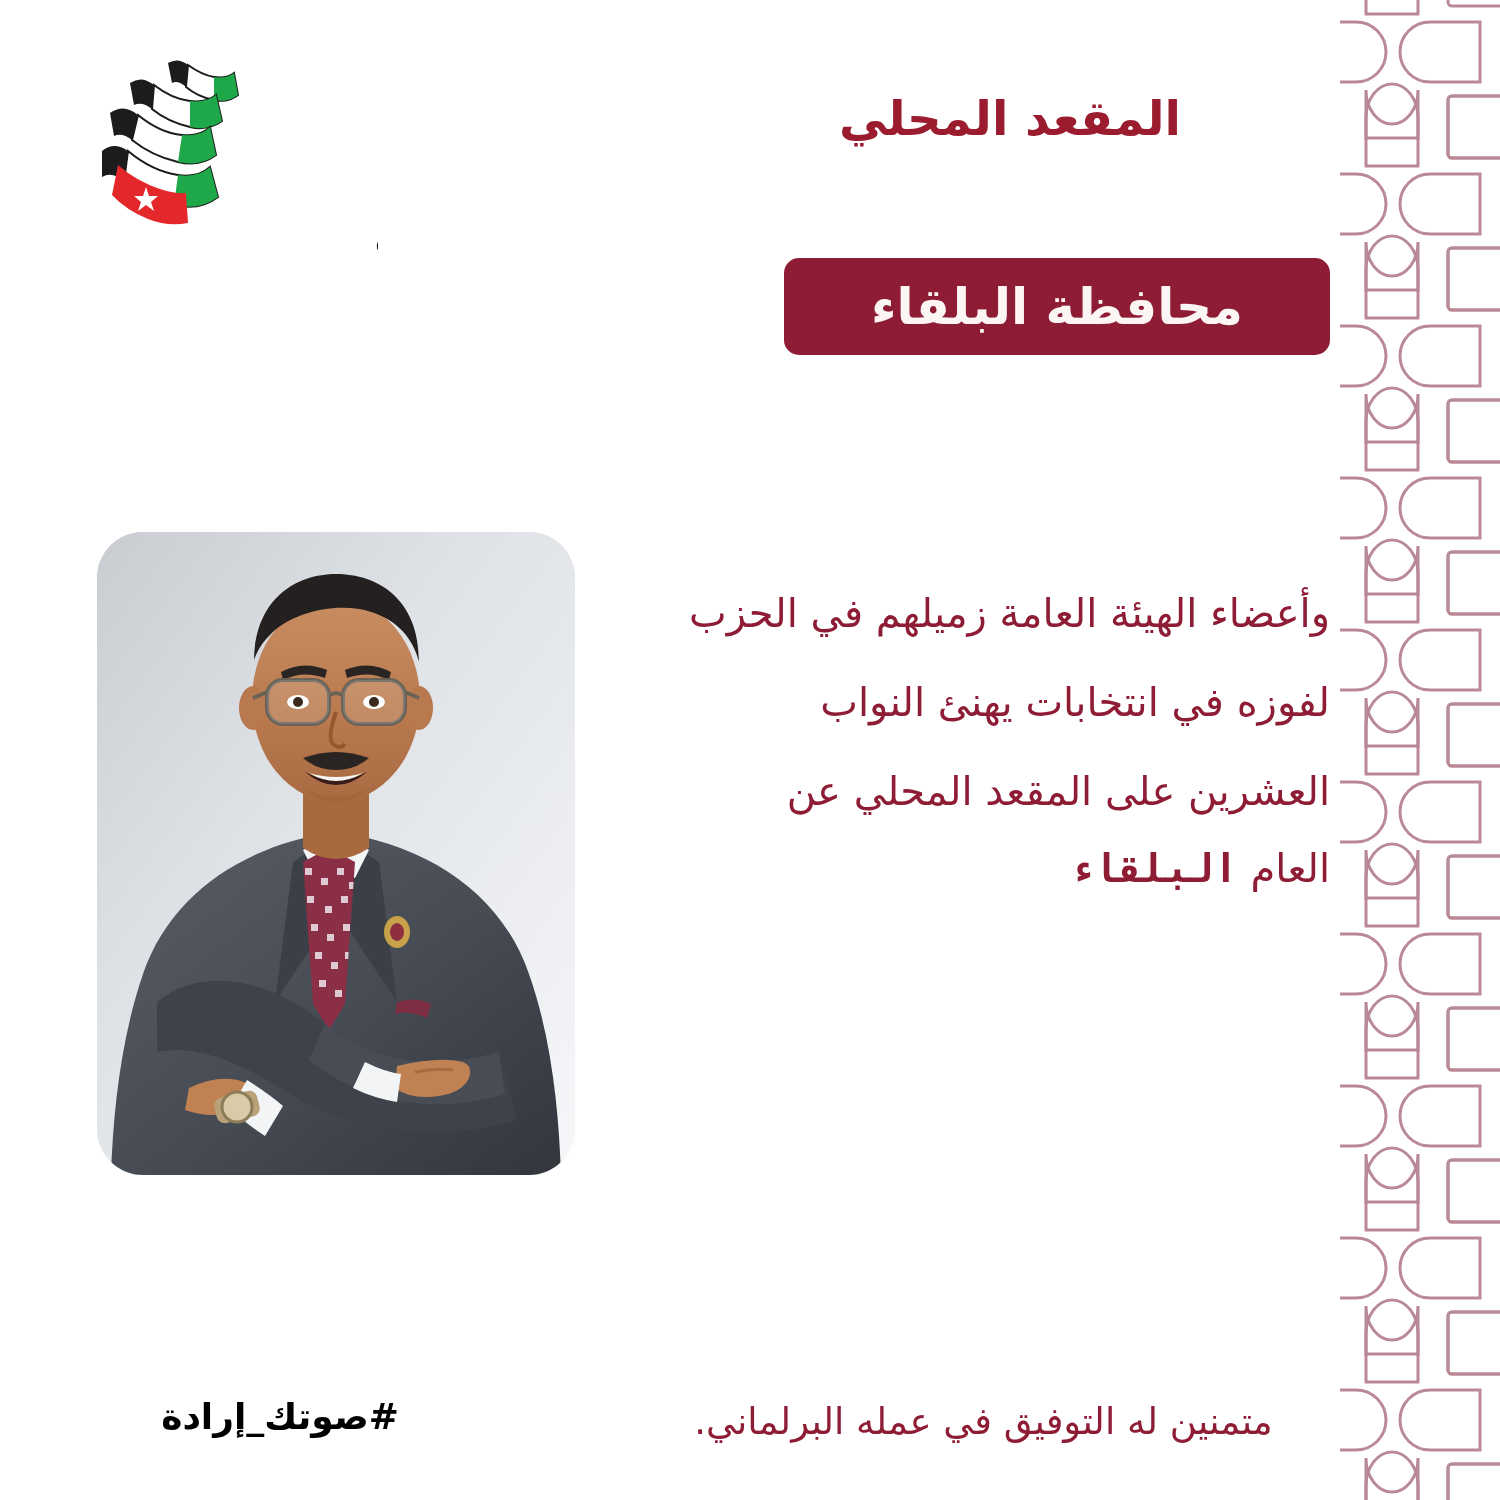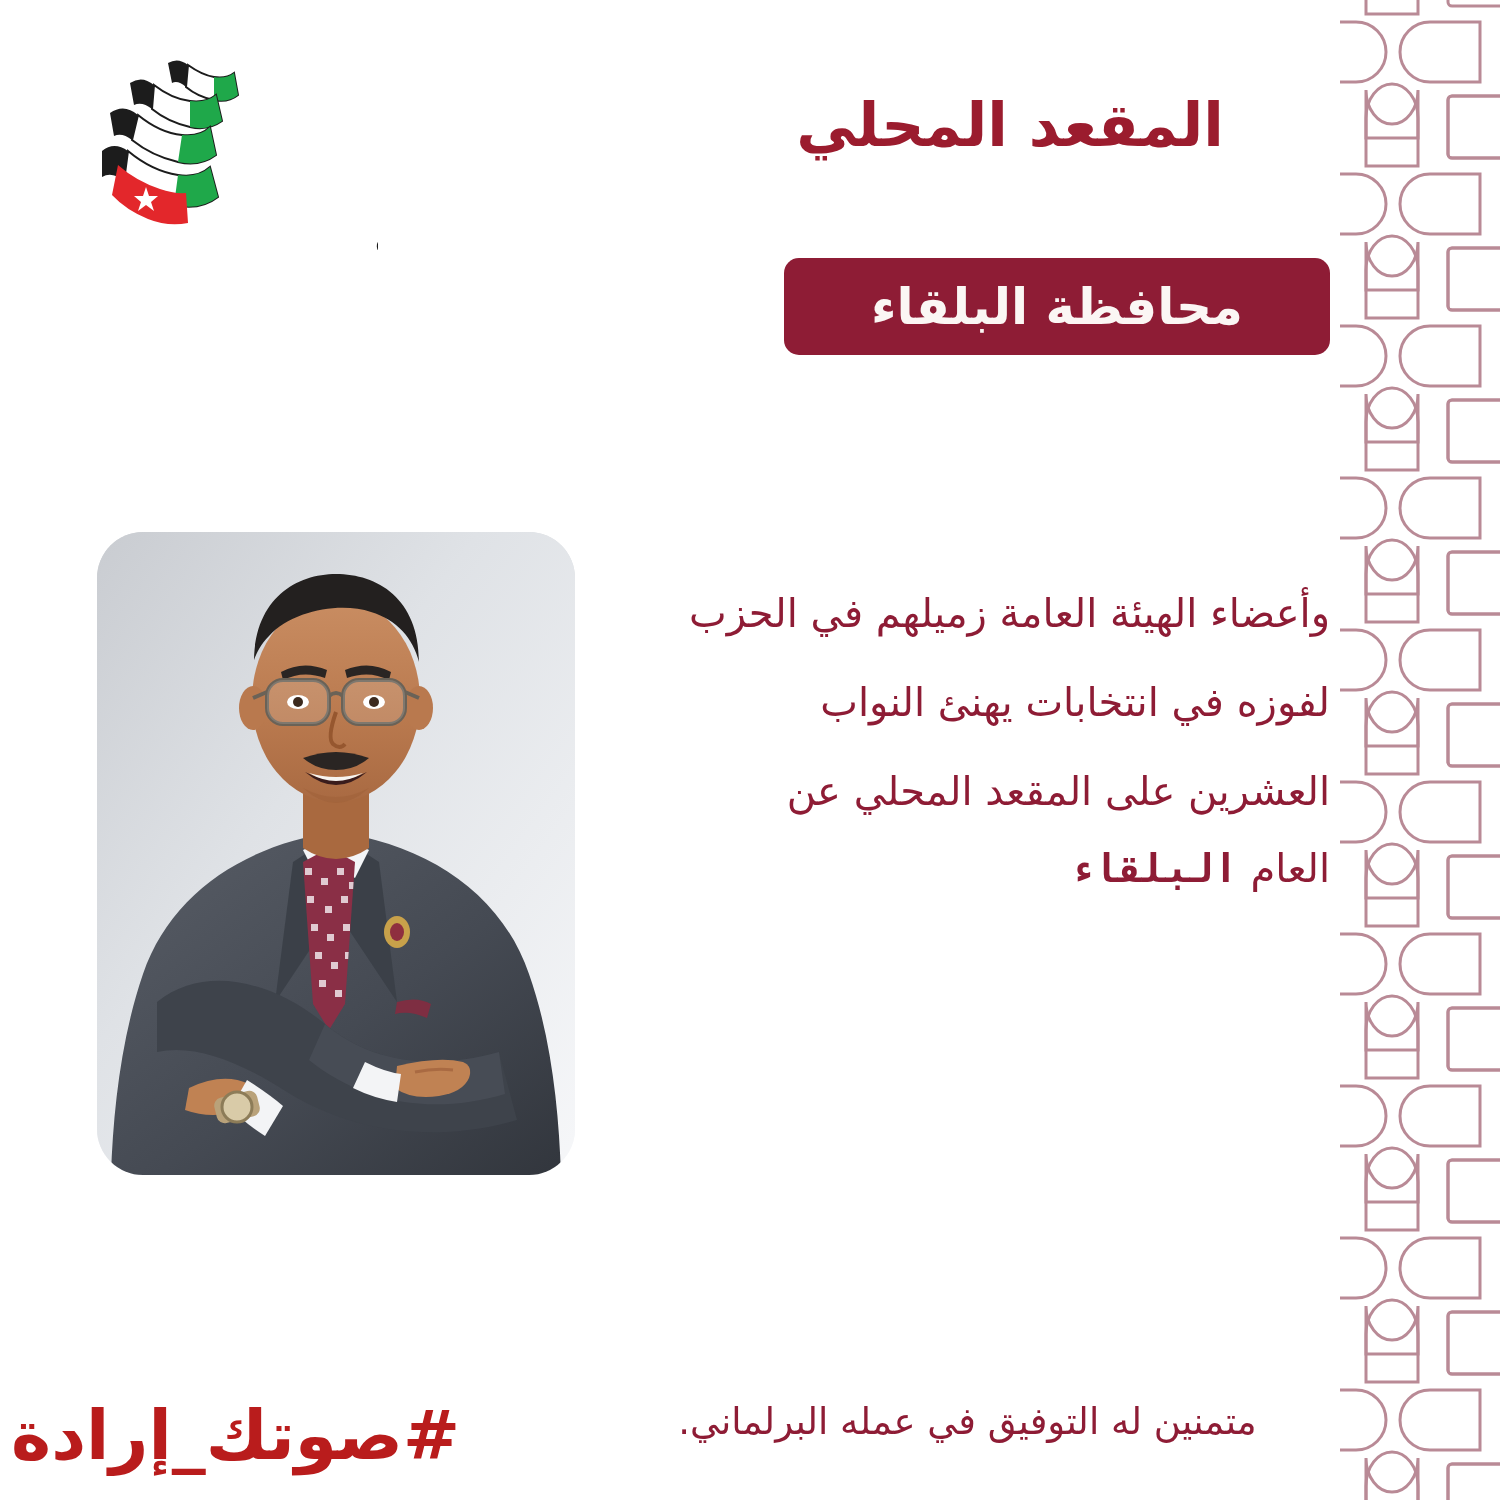--- a/index.html
+++ b/index.html
@@ -36,21 +36,21 @@
   #logo-wordmark{
     position:absolute;left:0;top:160px;width:290px;height:190px;
   }
 
   
   #header-title{
     position:absolute;
     right:170px;top:92px;
     width:640px;
     text-align:center;
-    font-size:60px;
+    font-size:48px;
     font-weight:bold;
     color:#9B1C2E;
     line-height:1.12;
     letter-spacing:-1px;
     direction:rtl;
   }
   #header-badge{
     position:absolute;
     right:170px;top:258px;
     width:546px;height:97px;
@@ -111,37 +111,37 @@
     text-align-last:right;
     margin-top:8px;
     font-size:40px;
     line-height:1.6;
   }
   .gov-strong{font-weight:bold;font-family:Liberation Mono, monospace;}
 
   
   #footer-wish{
     position:absolute;
-    right:170px;top:1400px;
+    right:154px;top:1400px;
     width:725px;
     direction:rtl;
     text-align:center;
     font-size:37px;
     color:#8E1C35;
     font-weight:500;
   }
   #footer-hashtag{
     position:absolute;
     left:100px;top:1396px;
     width:360px;
     direction:rtl;
     text-align:center;
-    font-size:68px;
+    font-size:36px;
     font-weight:bold;
-    color:#b91c1c;
+    color:#000000;
     letter-spacing:-0.5px;
   }
 </style>
 </head>
 <body>
 
 <div id="poster">
 
   <div id="pattern-band">
     <svg width="160" height="1500" viewBox="0 0 160 1500" xmlns="http://www.w3.org/2000/svg">

